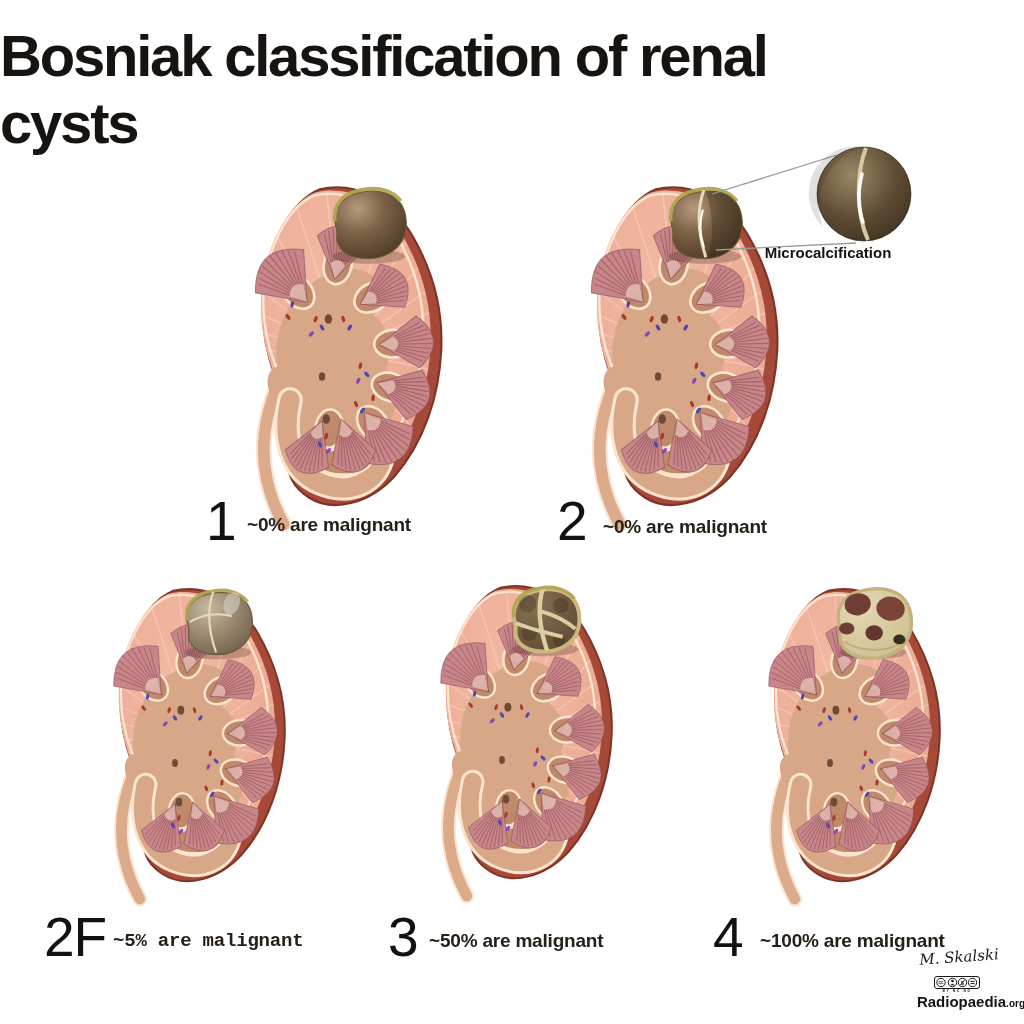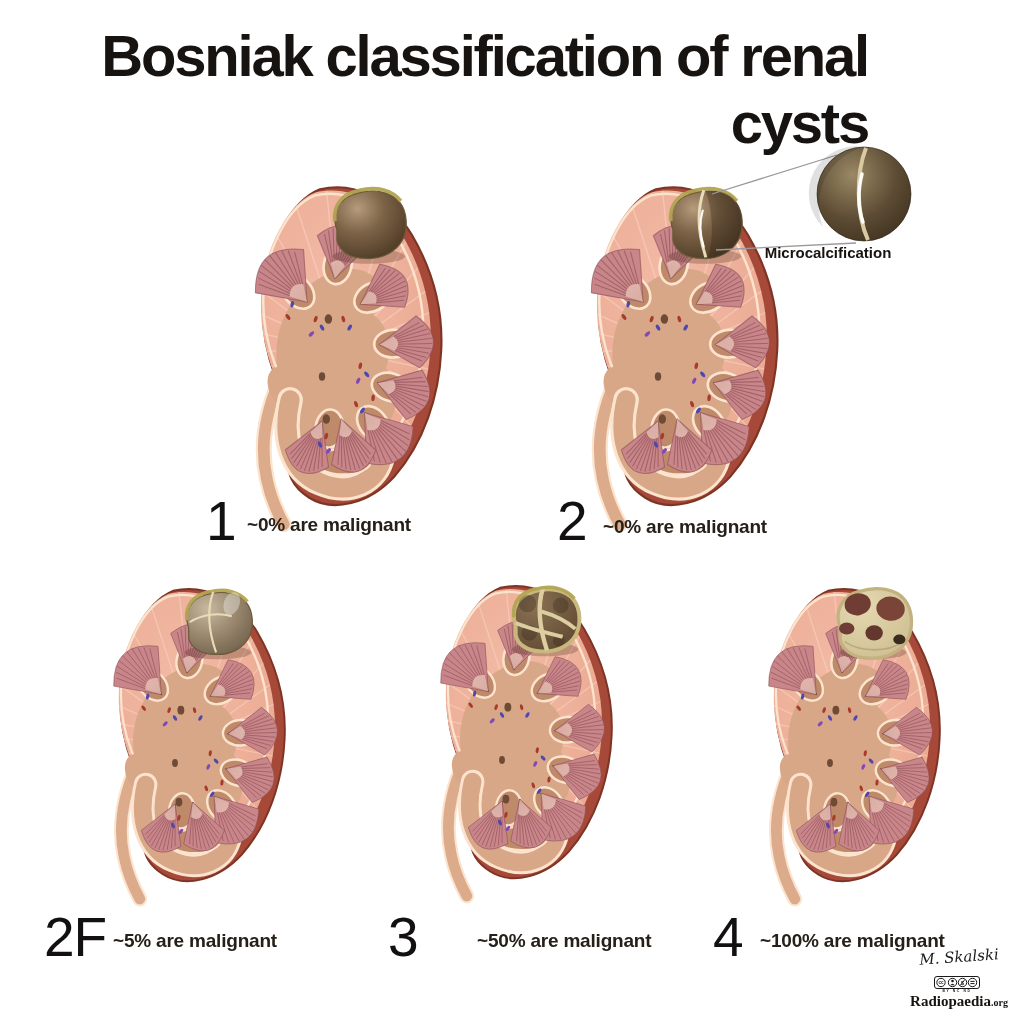--- a/index.html
+++ b/index.html
@@ -1,33 +1,33 @@
 <!DOCTYPE html>
 <html><head>
 <meta charset="utf-8">
 <style>
   html,body{margin:0;padding:0;}
   body{width:1024px;height:1024px;position:relative;background:#ffffff;overflow:hidden;
        font-family:"Liberation Sans",sans-serif;}
-  .page-title{position:absolute;top:22px;left:12px;width:856px;text-align:right;
+  .page-title{position:absolute;top:22px;left:0;width:856px;text-align:left;
       font-size:58px;font-weight:800;letter-spacing:-2.2px;color:#171310;}
   .panel{position:absolute;}
   .panel svg{width:100%;height:100%;overflow:visible;display:block;}
   .class-num{position:absolute;font-size:55px;font-weight:400;line-height:1;color:#121010;
       letter-spacing:-1px;}
   .malig{position:absolute;font-size:19px;font-weight:700;color:#262019;letter-spacing:-.2px;}
   .inset-label{position:absolute;left:744px;top:244px;width:168px;text-align:center;
       font-size:15px;font-weight:700;color:#171310;}
   .overlay{position:absolute;left:700px;top:118px;width:324px;height:170px;}
   .sig{position:absolute;left:903px;top:948px;width:112px;text-align:center;
       font-family:"DejaVu Serif",serif;font-style:italic;font-size:15px;color:#1b1b1b;
       transform:rotate(-4deg);}
   .badge{position:absolute;left:934px;top:976px;width:46px;height:17px;}
-  .brand{position:absolute;left:893px;top:993px;width:132px;text-align:center;
-      font-size:15px;font-weight:700;color:#171310;font-family:Liberation Serif, serif;}
+  .brand{position:absolute;left:893px;top:993px;width:132px;text-align:right;
+      font-size:15px;font-weight:700;color:#171310;}
   .brand .org{font-size:10px;font-weight:700;}
 </style>
 </head>
 <body>
 
 <div class="page-title">Bosniak classification of renal cysts</div>
 
 <div id="panels-layer">
     <div class="panel" style="left: 224px; top: 168px; width: 245px; height: 367px;">
       <svg viewBox="0 0 230 345" xmlns="http://www.w3.org/2000/svg">
@@ -285,21 +285,21 @@
           <ellipse cx="136" cy="83" rx="34" ry="7" fill="rgba(80,45,32,.28)"></ellipse>
           <path d="M 106 58 C 100 42 108 28 124 24 C 140 19 157 22 165 32 C 172 41 173 56 168 67 C 162 79 148 86 133 85 C 118 85 108 78 106 68 Z" fill="url(#g2cy)" stroke="#6b5a3a" stroke-width="1.2"></path>
           <path d="M 104 50 C 102 34 112 24 127 21 C 144 17 158 21 166 31" stroke="#b2a452" stroke-width="3.5" fill="none" opacity=".95"></path>
           <path d="M 131 21 C 125 38 126 60 134 83" stroke="#e8dcb8" stroke-width="2.2" fill="none"></path>
           <path d="M 107 52 C 120 44 136 42 150 46" stroke="#e8dcb8" stroke-width="2" fill="none"></path>
           <ellipse cx="150" cy="33" rx="8" ry="12" transform="rotate(20 150 33)" fill="rgba(255,255,255,.35)"></ellipse>
         </g>
       </svg>
     </div>
     <div class="class-num" style="left: 44px; top: 910px;">2F</div>
-    <div class="malig" style="left: 113px; top: 930px;">~5% are malignant</div>
+    <div class="malig" style="left: 113px; top: 930px; font-family: Liberation Mono, monospace;">~5% are malignant</div>
     <div class="panel" style="left: 412px; top: 568px; width: 225px; height: 338px;">
       <svg viewBox="0 0 230 345" xmlns="http://www.w3.org/2000/svg">
         <defs>
           <radialGradient id="g3cor" cx="42%" cy="35%" r="78%">
             <stop offset="0%" stop-color="#f3bba6"></stop>
             <stop offset="100%" stop-color="#e9a68e"></stop>
           </radialGradient>
           <radialGradient id="g3cy" cx="32%" cy="26%" r="90%">
             <stop offset="0%" stop-color="#8a7154"></stop>
             <stop offset="100%" stop-color="#5d472f"></stop>
@@ -377,21 +377,21 @@
           <circle cx="120" cy="66" r="8" fill="rgba(30,20,10,.25)"></circle>
           <circle cx="150" cy="74" r="6" fill="rgba(30,20,10,.25)"></circle>
           <path d="M 134 20 C 128 38 130 60 138 84" stroke="#ddcea2" stroke-width="4.5" fill="none"></path>
           <path d="M 132 44 C 146 48 158 54 167 62" stroke="#ddcea2" stroke-width="4" fill="none"></path>
           <path d="M 106 56 C 120 62 138 66 154 70" stroke="#ddcea2" stroke-width="4" fill="none"></path>
           <path d="M 104 50 C 102 34 112 24 127 21 C 144 17 158 21 166 31" stroke="#b2a452" stroke-width="3.5" fill="none" opacity=".95"></path>
         </g>
       </svg>
     </div>
     <div class="class-num" style="left: 388px; top: 910px;">3</div>
-    <div class="malig" style="left: 429px; top: 930px; margin-left: 48px;">~50% are malignant</div>
+    <div class="malig" style="left: 429px; top: 930px;">~50% are malignant</div>
     <div class="panel" style="left: 740px; top: 571px; width: 225px; height: 338px;">
       <svg viewBox="0 0 230 345" xmlns="http://www.w3.org/2000/svg">
         <defs>
           <radialGradient id="g4cor" cx="42%" cy="35%" r="78%">
             <stop offset="0%" stop-color="#f3bba6"></stop>
             <stop offset="100%" stop-color="#e9a68e"></stop>
           </radialGradient>
           <radialGradient id="g4cy" cx="32%" cy="26%" r="90%">
             <stop offset="0%" stop-color="#e5d8b0"></stop>
             <stop offset="100%" stop-color="#cdbd90"></stop>

